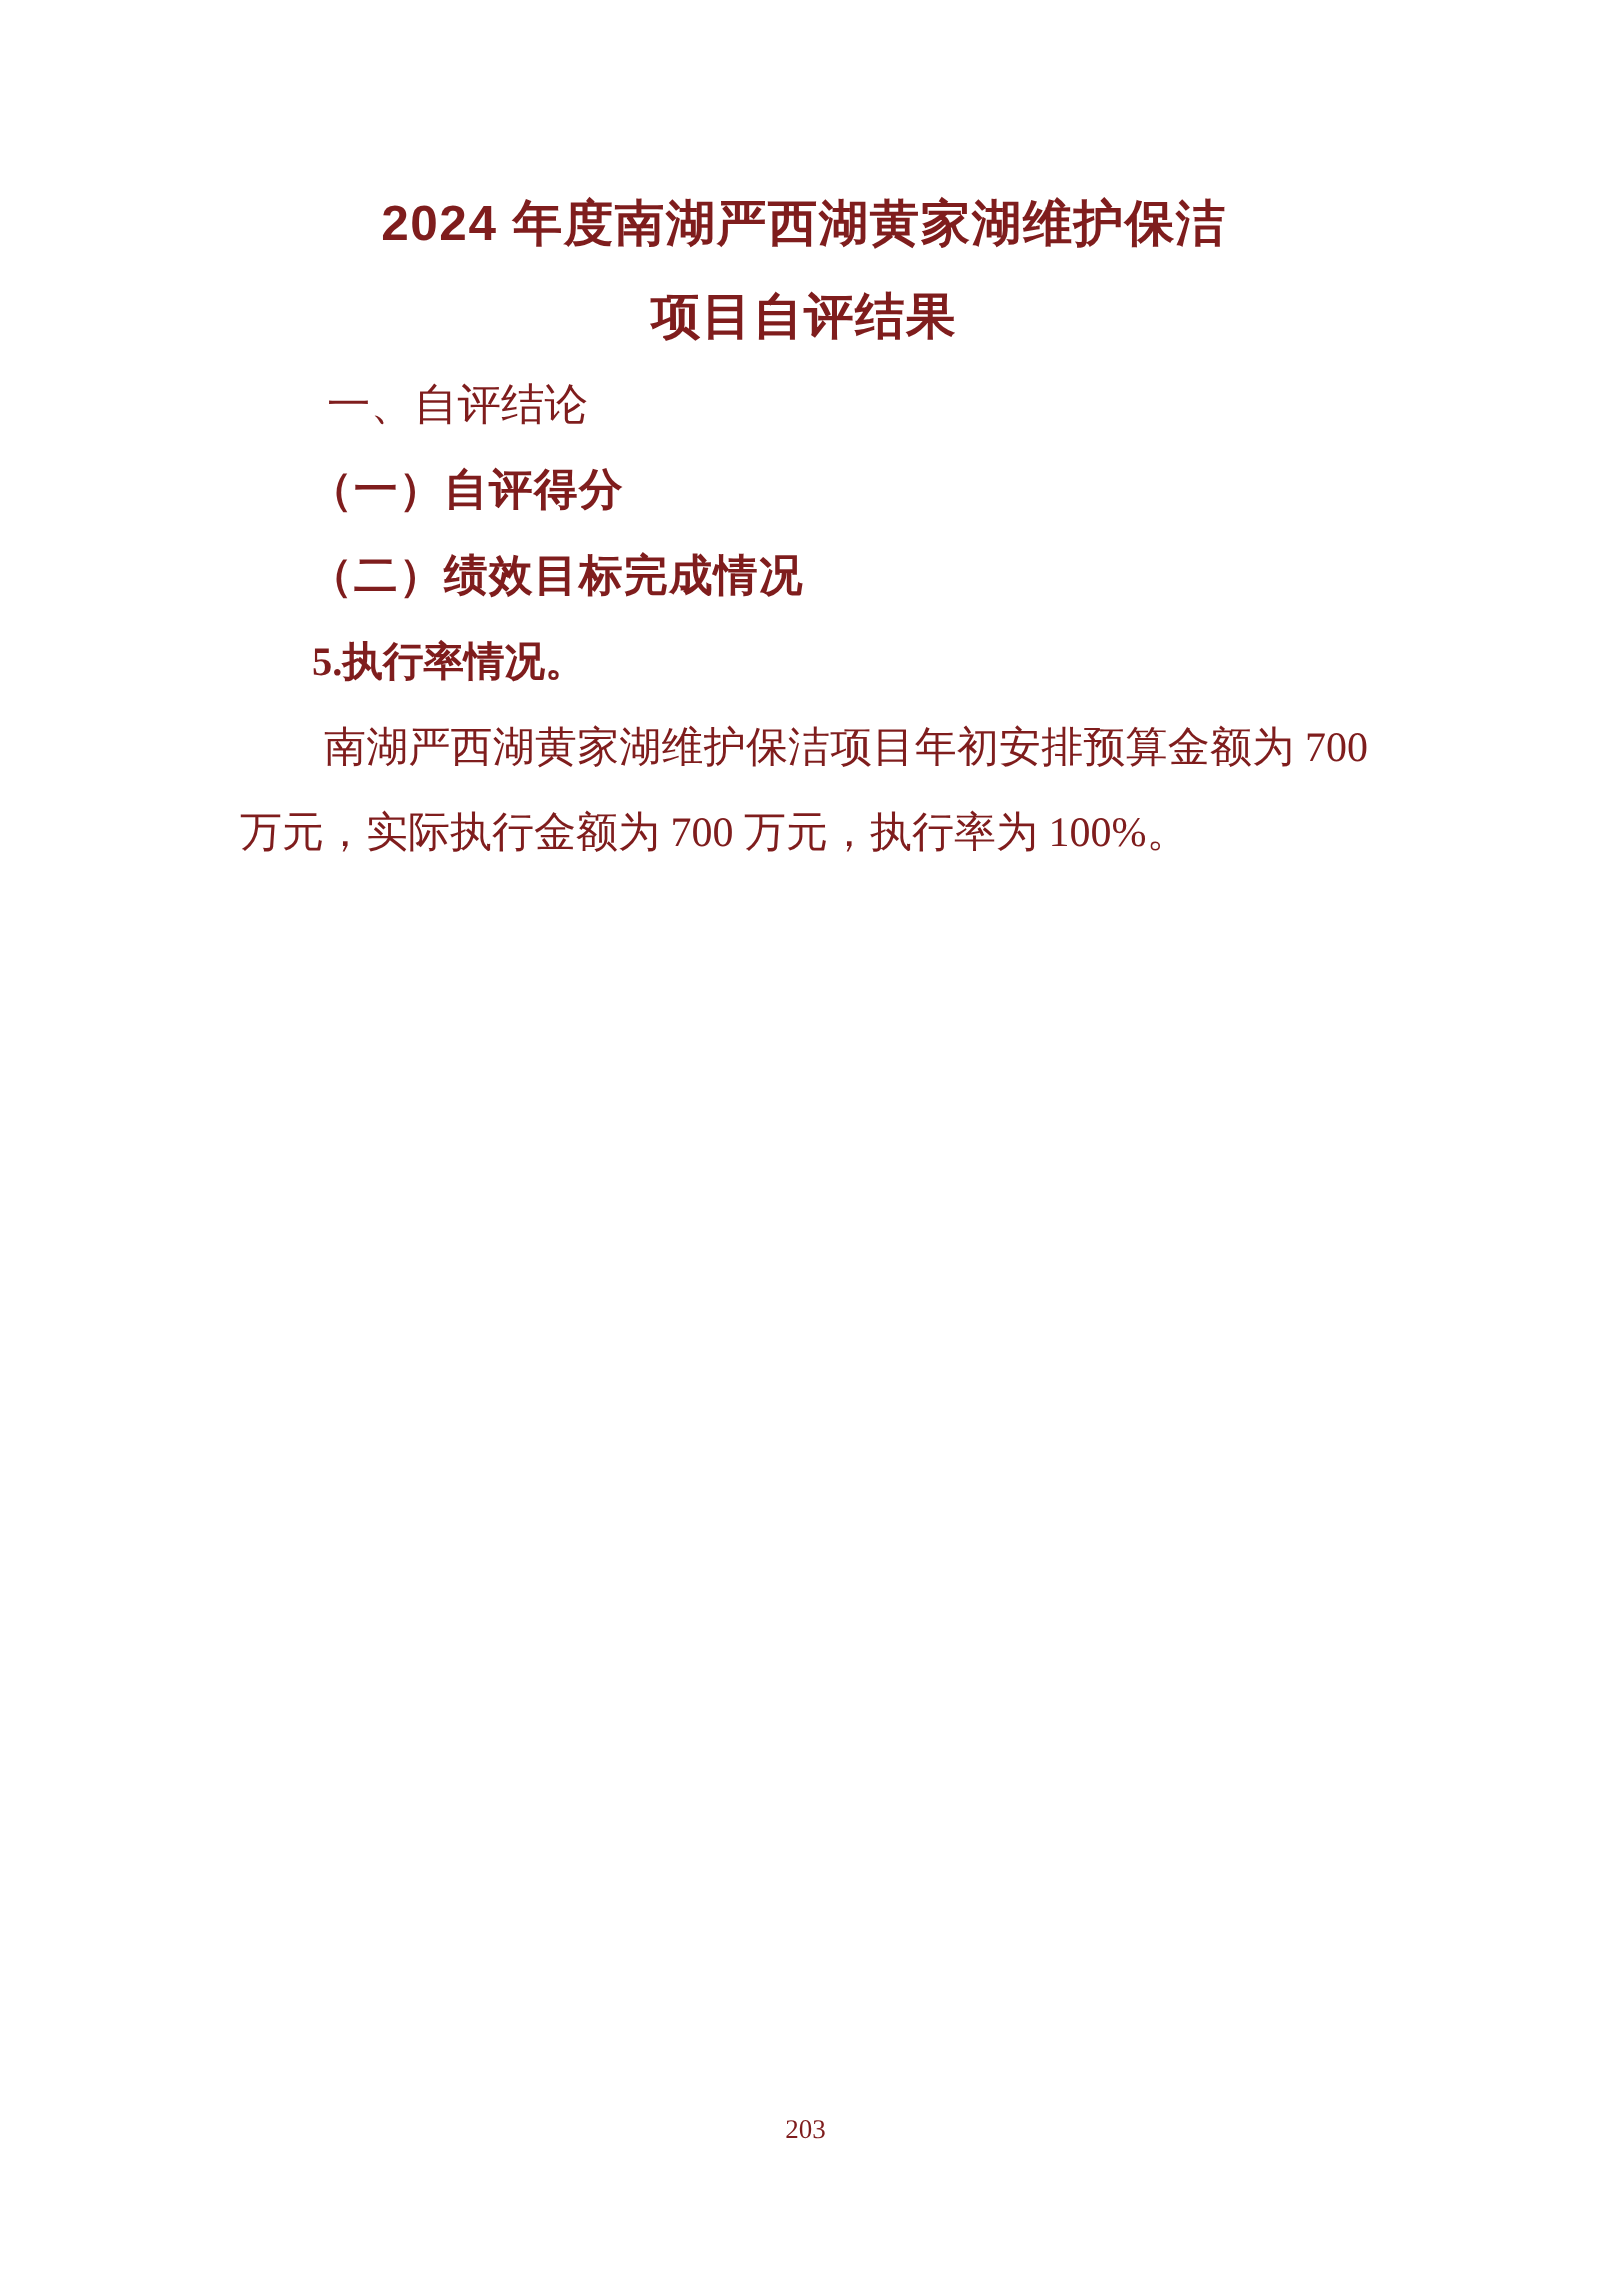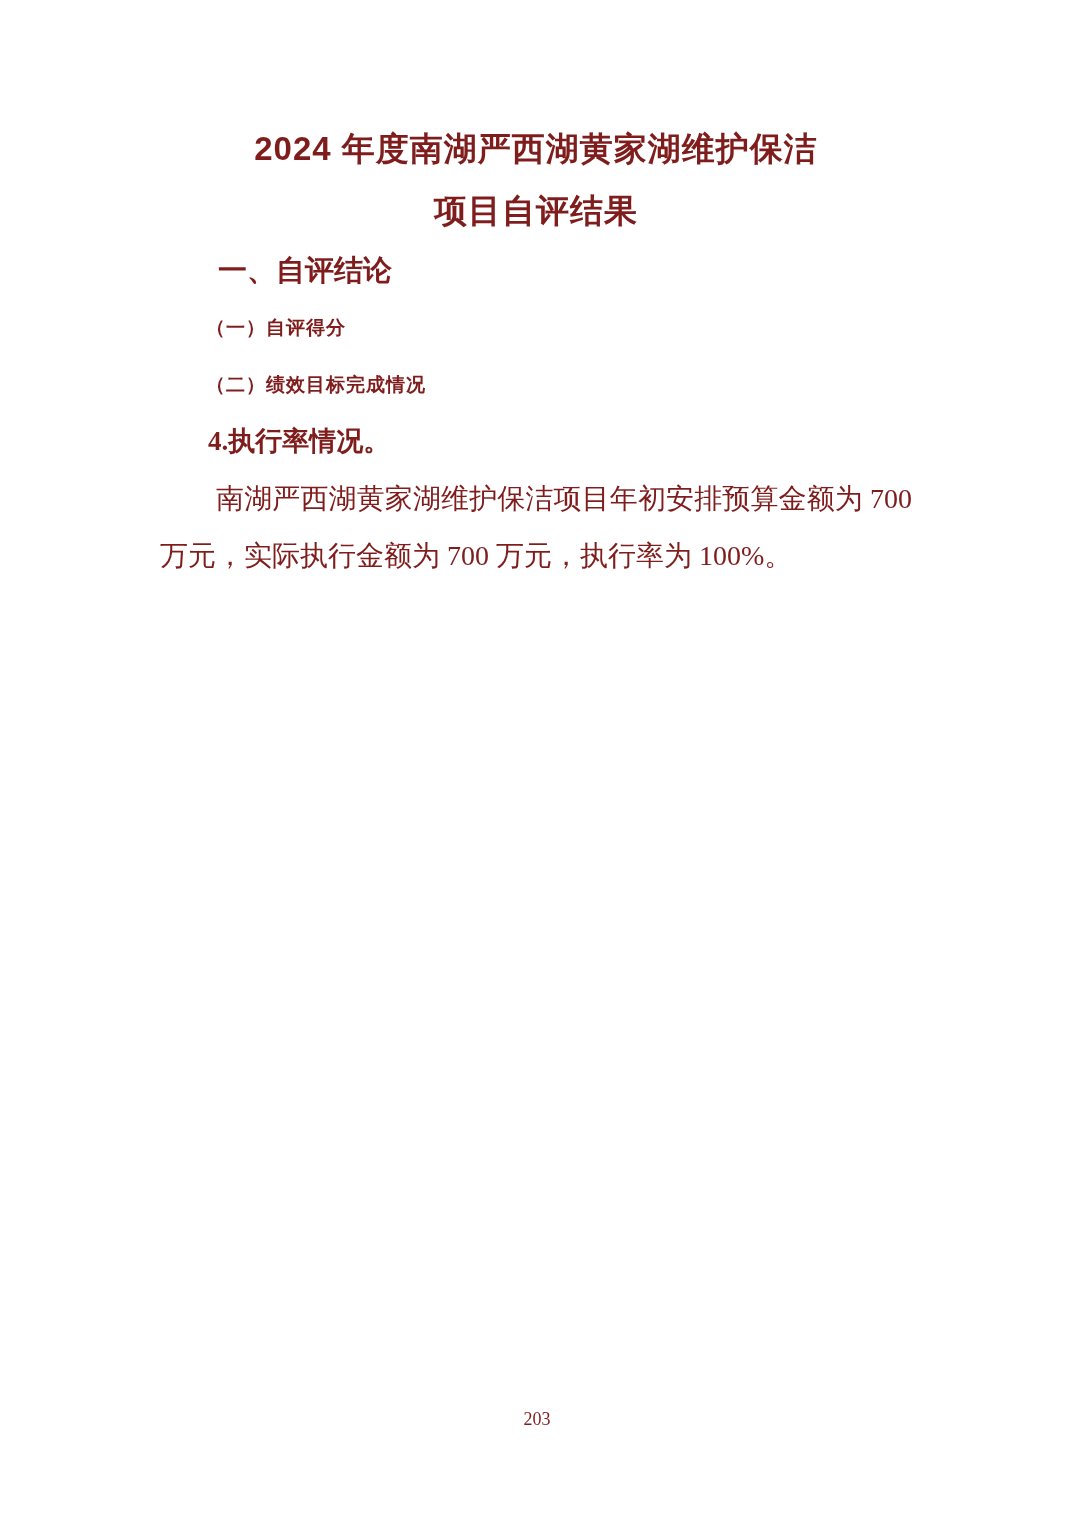--- a/index.html
+++ b/index.html
@@ -22,28 +22,28 @@
   .doc-title {
     font-family: "Liberation Sans", "DejaVu Sans", sans-serif;
     font-weight: bold;
     font-size: 33px;
     line-height: 62px;
     text-align: center;
     letter-spacing: 1px;
   }
   .h-level1 {
     font-family: "Liberation Sans", "DejaVu Sans", sans-serif;
-    font-weight: bold;
+    font-weight: normal;
     font-size: 29px;
     line-height: 57px;
     text-indent: 58px;
   }
   .h-level2 {
     font-weight: bold;
-    font-size: 19px;
+    font-size: 29px;
     line-height: 57px;
     text-indent: 46px;
     letter-spacing: 1px;
   }
   .h-level3 {
     font-weight: bold;
     font-size: 27px;
     line-height: 57px;
     text-indent: 48px;
   }
@@ -74,21 +74,21 @@
 
     <div class="doc-title">项目自评结果</div>
 
     <div class="h-level1">一、自评结论</div>
 
     <div class="h-level2">（一）自评得分</div>
 
 
     <div class="h-level2">（二）绩效目标完成情况</div>
 
-    <div class="h-level3">4.执行率情况。</div>
+    <div class="h-level3">5.执行率情况。</div>
 
     <div class="para">南湖严西湖黄家湖维护保洁项目年初安排预算金额为 700 万元，实际执行金额为 700 万元，执行率为 100%。</div>
 
 
 
 
   </div>
 
   <div class="page-footer">203</div>
 </div>

